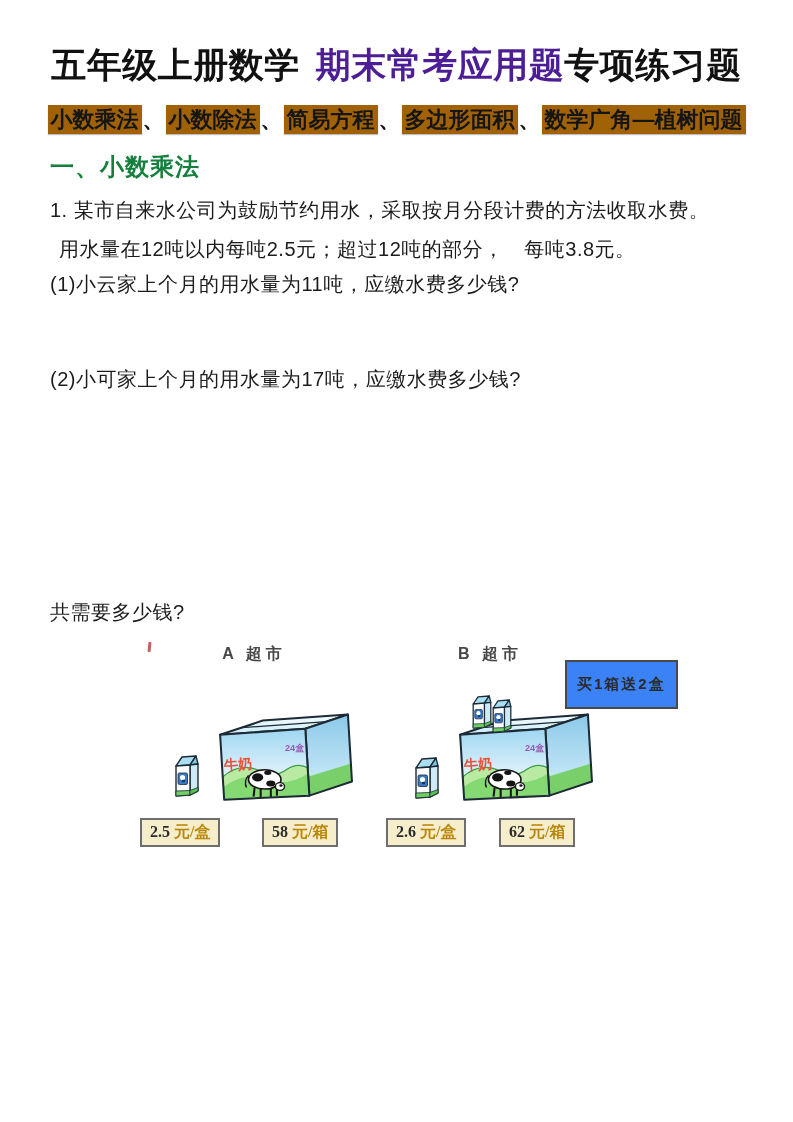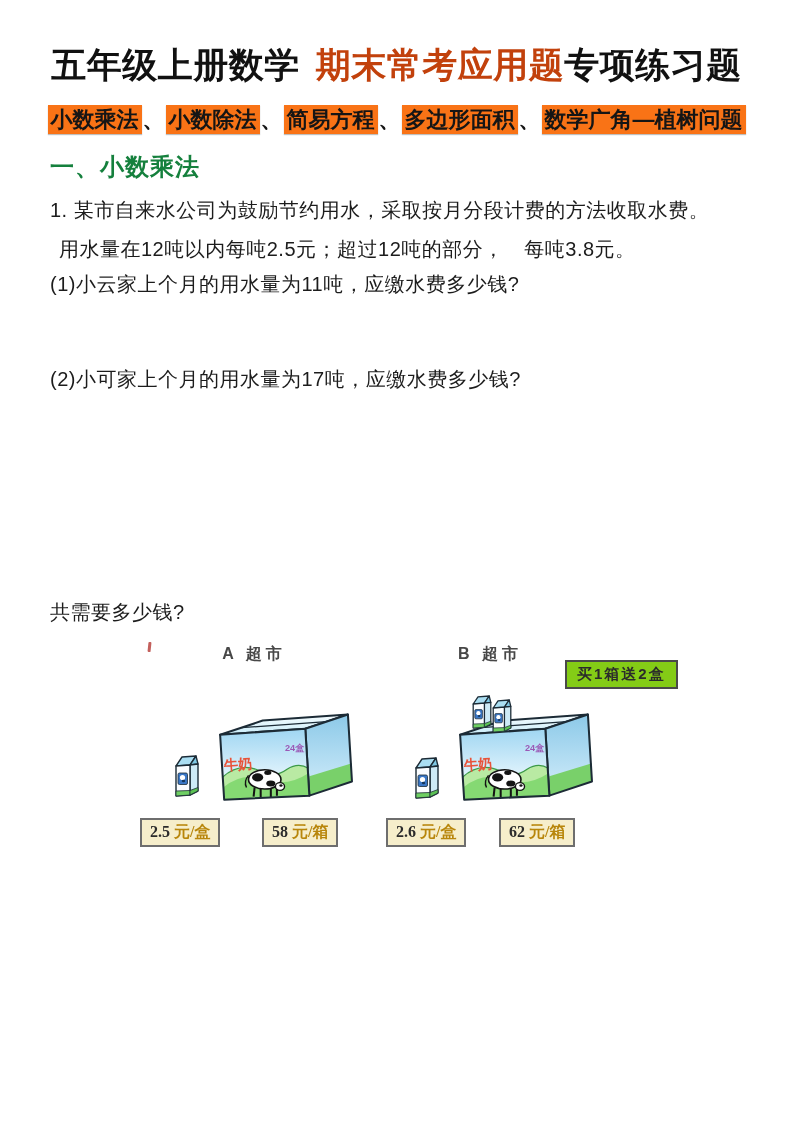--- a/index.html
+++ b/index.html
@@ -11,28 +11,28 @@
     background:#ffffff;
     font-family:"Liberation Sans", sans-serif;
     color:#1d1d1d;
     overflow:hidden;
   }
   .title {
     position:absolute; top:42px; left:0; width:100%;
     text-align:center; font-size:35px; font-weight:bold; color:#111;
     letter-spacing:0.5px; white-space:nowrap;
   }
-  .title .accent { color:#c2410c;margin-left:16px; }
+  .title .accent { color:#4c1d95;margin-left:16px; }
   .topics {
     position:absolute; top:105px; left:0; width:100%;
     text-align:center; font-size:22px; font-weight:bold; color:#151515;
     white-space:nowrap;
   }
   .topics .hl {
-    background:#f97316; padding:2px 3px;
+    background:#a16207; padding:2px 3px;
     box-shadow:0 1px 1px rgba(0,0,0,0.25);
   }
   .topics .sep { padding:0 1px; }
   .section-heading {
     position:absolute; top:151px; left:50px;
     font-size:24px; font-weight:bold; color:#15803d; letter-spacing:1px;
   }
   .bodyline {
     position:absolute; left:50px; width:710px;
     font-size:20px; line-height:30px; color:#1c1c1c; letter-spacing:0.5px;
@@ -49,22 +49,22 @@
   .illustration { position:absolute; left:140px; top:636px; width:560px; height:235px; }
   .illustration > * { position:absolute; }
   .red-mark { left:8px; top:6px; width:3px; height:10px; background:#b8443f; transform:rotate(6deg); border-radius:1px; opacity:.85; }
   .store-label {
     font-size:16px; font-weight:bold; color:#474747; letter-spacing:4px;
     width:120px; text-align:center; white-space:nowrap;
   }
   .store-a { left:54px; top:8px; }
   .store-b { left:290px; top:8px; }
   .promo {
-    left:425px; top:24px; background:#84cc16;
-    border:2px solid #4a4a4a; padding:3px 10px;
+    left:425px; top:24px; background:#3b82f6;
+    border:2px solid #4a4a4a; padding:13px 10px;
     font-size:15px; font-weight:bold; color:#2b2b2b; letter-spacing:2px;
     white-space:nowrap;
   }
   .big-box  { width:142px; height:104px; }
   .box-a    { left:72px;  top:62px; }
   .box-b    { left:312px; top:62px; }
   .carton   { width:30px; height:48px; }
   .carton-a { left:32px;  top:116px; }
   .carton-b { left:272px; top:118px; }
   .carton-small { width:24px; height:40px; z-index:3; }

